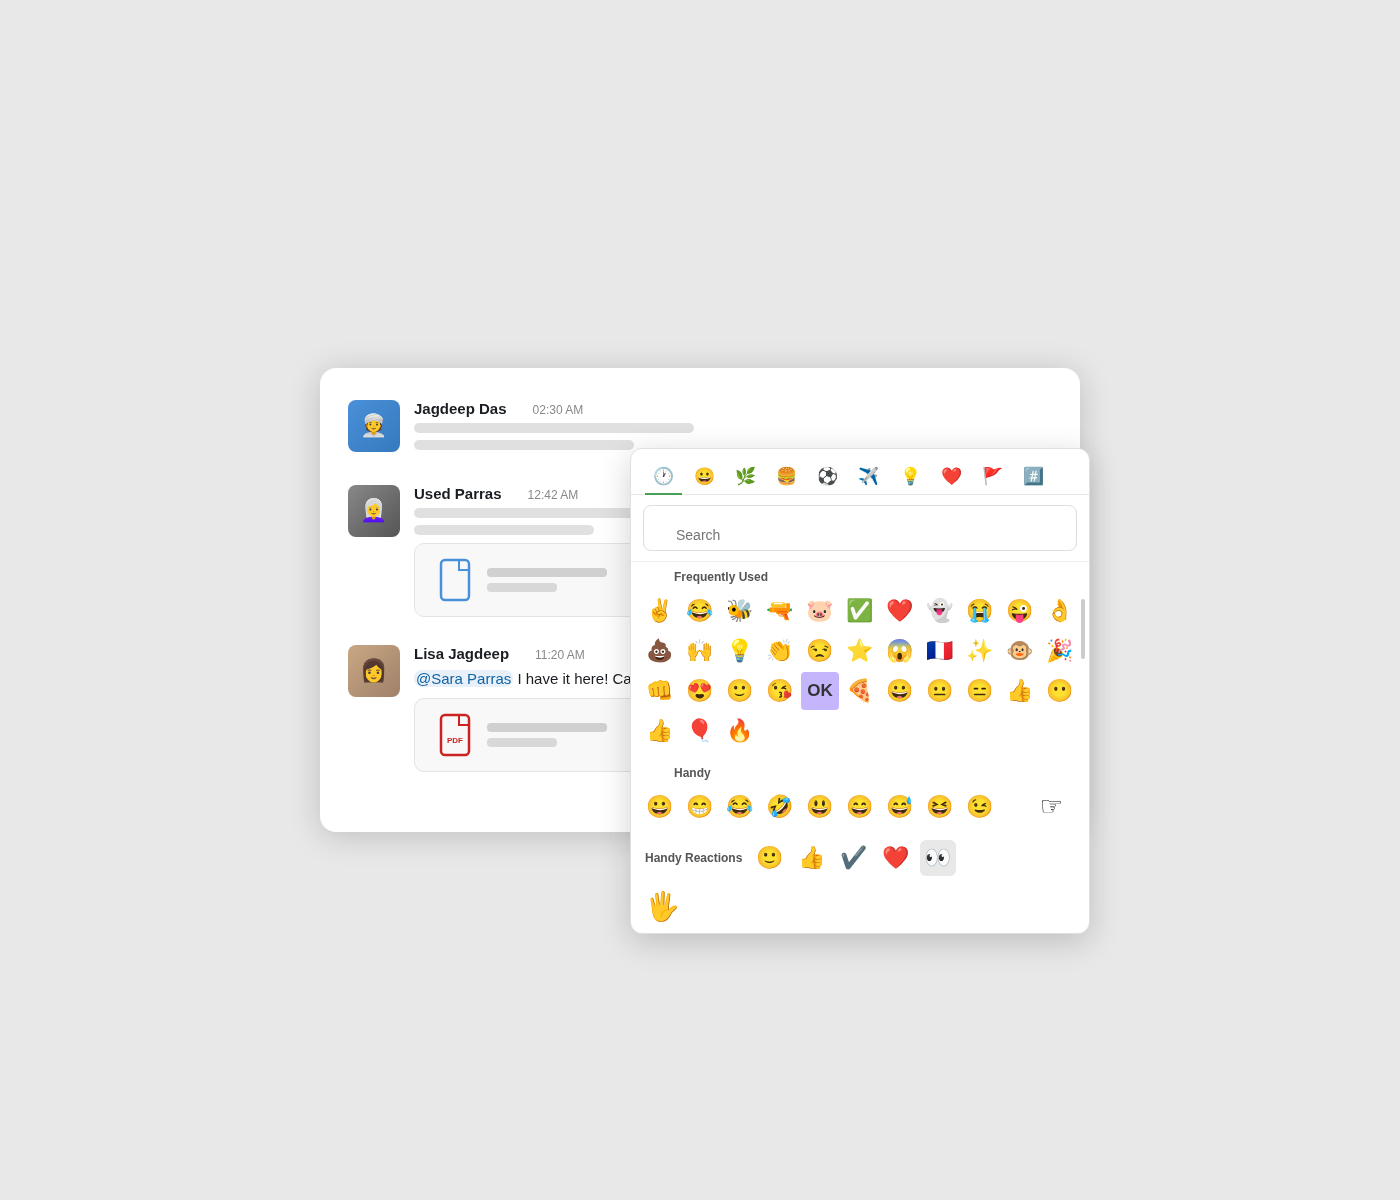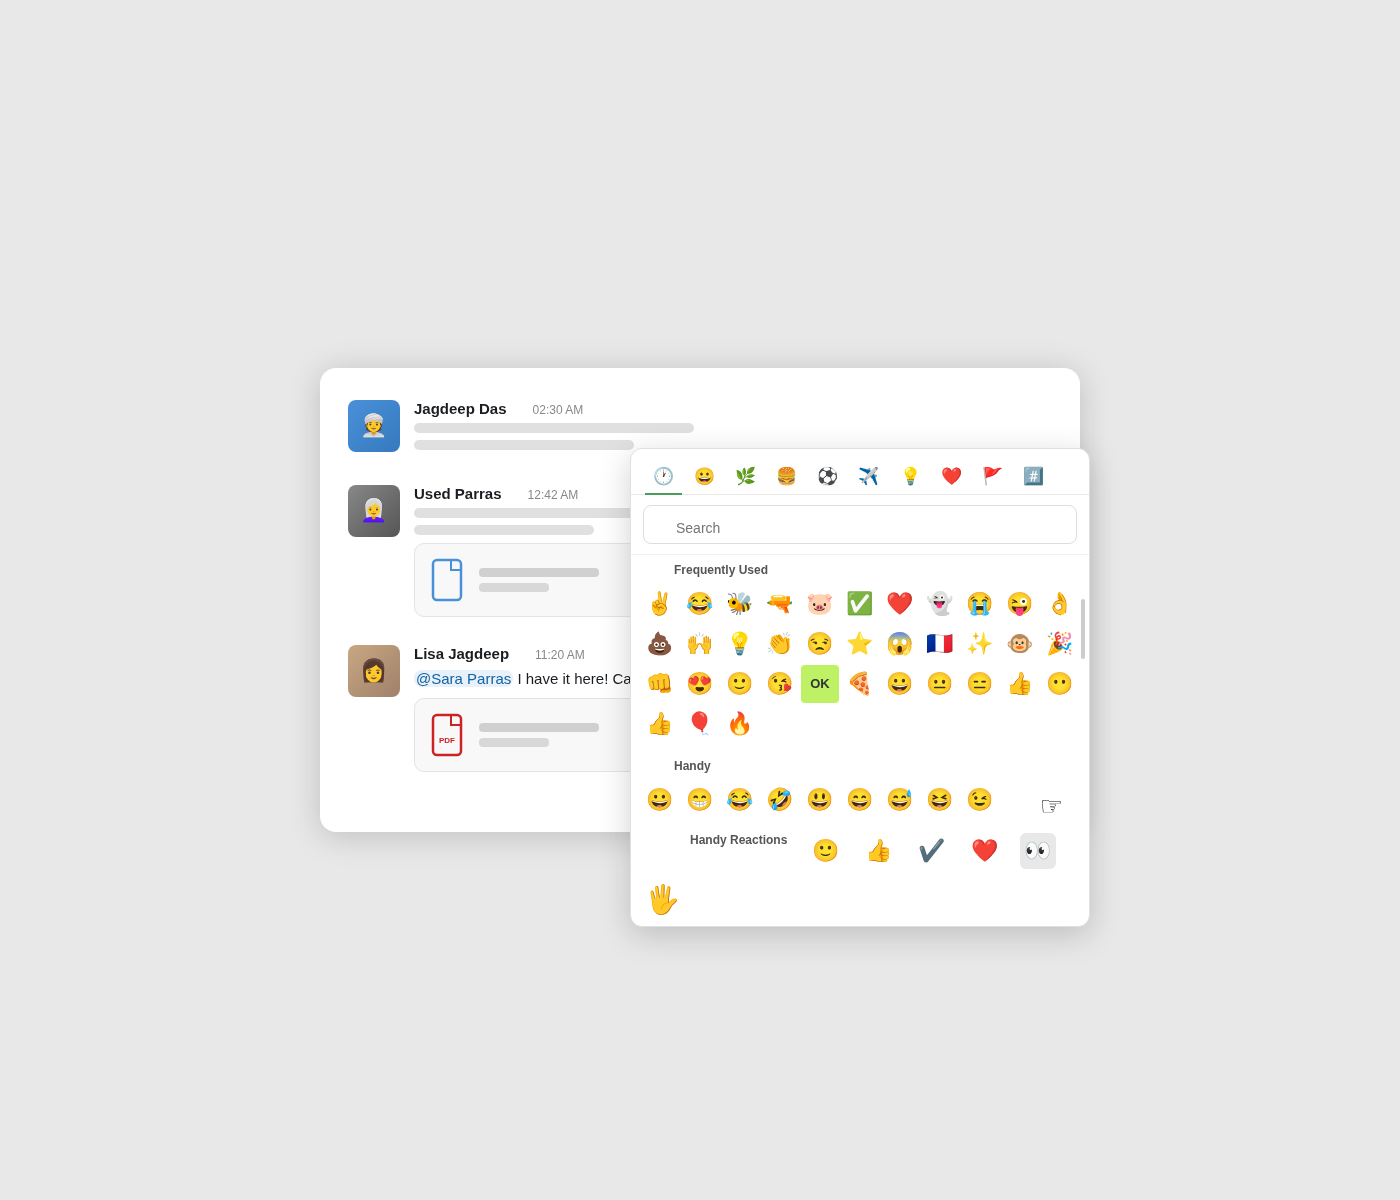--- a/index.html
+++ b/index.html
@@ -85,21 +85,21 @@
       margin-bottom: 7px;
     }
 
     .file-attachment {
       display: flex;
       align-items: center;
       gap: 12px;
       background: #f8f8f8;
       border: 1px solid #e4e4e4;
       border-radius: 10px;
-      padding: 14px 16px;
+      padding: 14px 24px;
       margin-top: 8px;
       width: 340px;
     }
 
     .file-icon {
       width: 36px;
       height: 44px;
       flex-shrink: 0;
     }
 
@@ -175,21 +175,21 @@
       color: #4a9e57;
     }
 
     .emoji-search-bar {
       padding: 10px 12px;
       border-bottom: 1px solid #f0f0f0;
     }
 
     .emoji-search-input {
       width: 100%;
-      padding: 14px 12px 7px 32px;
+      padding: 21px 12px 7px 32px;
       border: 1px solid #ddd;
       border-radius: 8px;
       font-size: 14px;
       color: #333;
       background: #fff;
       position: relative;
     }
 
     .search-wrapper {
       position: relative;
@@ -226,23 +226,23 @@
       align-items: center;
       justify-content: center;
       font-size: 22px;
       cursor: pointer;
       border-radius: 6px;
     }
 
     
     .handy-reactions-row {
       display: flex;
+      align-items: center;
       padding: 6px 14px 10px;
-      gap: 17px;
-      margin-left: 45px;
+      gap: 6px;
     }
 
     .handy-reactions-label {
       font-size: 12px;
       font-weight: 700;
       color: #555;
       margin-right: 4px;
       white-space: nowrap;
     }
 
@@ -437,21 +437,21 @@
         <div class="emoji-cell">⭐</div>
         <div class="emoji-cell">😱</div>
         <div class="emoji-cell">🇫🇷</div>
         <div class="emoji-cell">✨</div>
         <div class="emoji-cell">🐵</div>
         <div class="emoji-cell">🎉</div>
         <div class="emoji-cell">👊</div>
         <div class="emoji-cell">😍</div>
         <div class="emoji-cell">🙂</div>
         <div class="emoji-cell">😘</div>
-        <div class="emoji-cell" style="font-size:13px;font-weight:bold;background:#bef264;border-radius:4px;color:#333;">OK</div>
+        <div class="emoji-cell" style="font-size:17px;font-weight:bold;background:#c4b5fd;border-radius:4px;color:#333;">OK</div>
         <div class="emoji-cell">🍕</div>
         <div class="emoji-cell">😀</div>
         <div class="emoji-cell">😐</div>
         <div class="emoji-cell">😑</div>
         <div class="emoji-cell">👍</div>
         <div class="emoji-cell">😶</div>
         <div class="emoji-cell">👍</div>
         <div class="emoji-cell">🎈</div>
         <div class="emoji-cell">🔥</div>
       </div>

